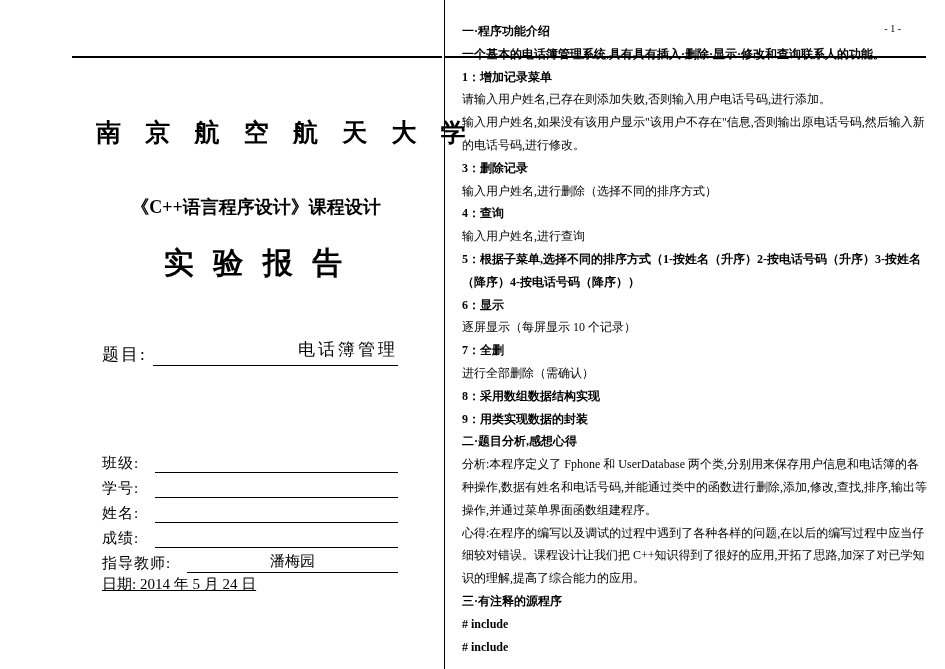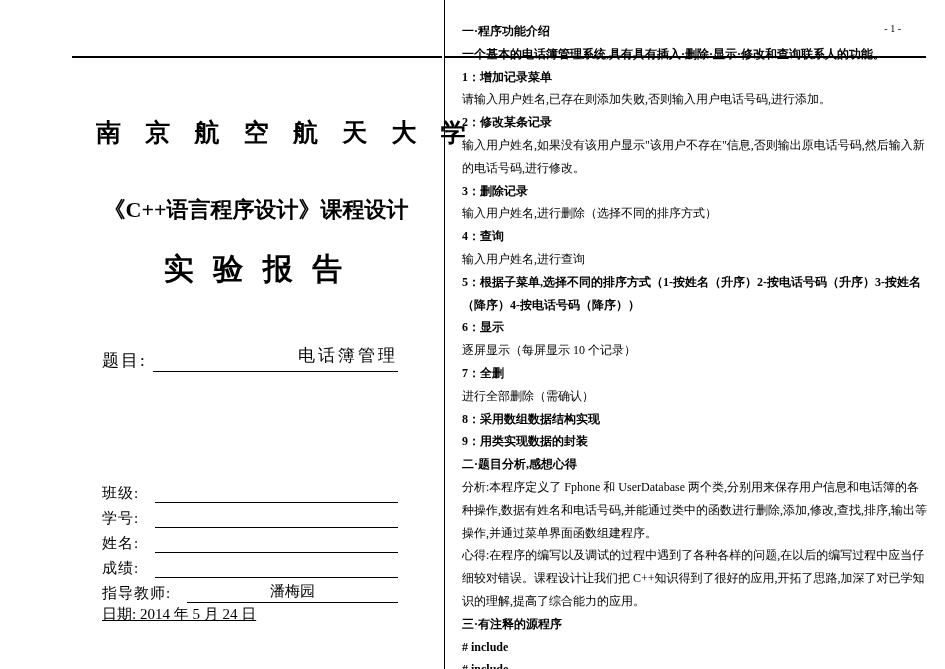--- a/index.html
+++ b/index.html
@@ -47,37 +47,37 @@
     .uni {
       font-size:25px;
       font-weight:bold;
       letter-spacing:9px;
       text-align:center;
       margin-top:80px;
       margin-bottom:46px;
       white-space:nowrap;
     }
     .course {
-      font-size:22px;
+      font-size:18px;
       font-weight:bold;
       text-align:center;
       margin-bottom:24px;
     }
     .report {
       font-size:30px;
       font-weight:bold;
       letter-spacing:6px;
       text-align:center;
       margin-bottom:54px;
     }
     .title-row {
       display:flex;
       align-items:flex-end;
       font-size:17px;
-      margin-bottom:108px;
+      margin-bottom:84px;
       padding-left:6px;
     }
     .title-row .lbl { letter-spacing:2px; }
     .title-row .underline {
       flex:1;
       border-bottom:1.2px solid #000;
       text-align:right;
       font-size:17px;
       letter-spacing:3px;
       margin-left:6px;
@@ -162,21 +162,20 @@
 
   <div class="col-right">
     <div class="r-indicator">- 1 -</div>
 
     <div class="r-section">一·程序功能介绍</div>
     <div class="r-bold">一个基本的电话簿管理系统,具有具有插入·删除·显示·修改和查询联系人的功能。</div>
 
     <div class="r-bold">1：增加记录菜单</div>
     <div class="r-body">请输入用户姓名,已存在则添加失败,否则输入用户电话号码,进行添加。</div>
 
-    <div class="r-bold">2：修改某条记录</div>
     <div class="r-body">输入用户姓名,如果没有该用户显示"该用户不存在"信息,否则输出原电话号码,然后输入新的电话号码,进行修改。</div>
 
     <div class="r-bold">3：删除记录</div>
     <div class="r-body">输入用户姓名,进行删除（选择不同的排序方式）</div>
 
     <div class="r-bold">4：查询</div>
     <div class="r-body">输入用户姓名,进行查询</div>
 
     <div class="r-bold">5：根据子菜单,选择不同的排序方式（1-按姓名（升序）2-按电话号码（升序）3-按姓名（降序）4-按电话号码（降序））</div>
 

